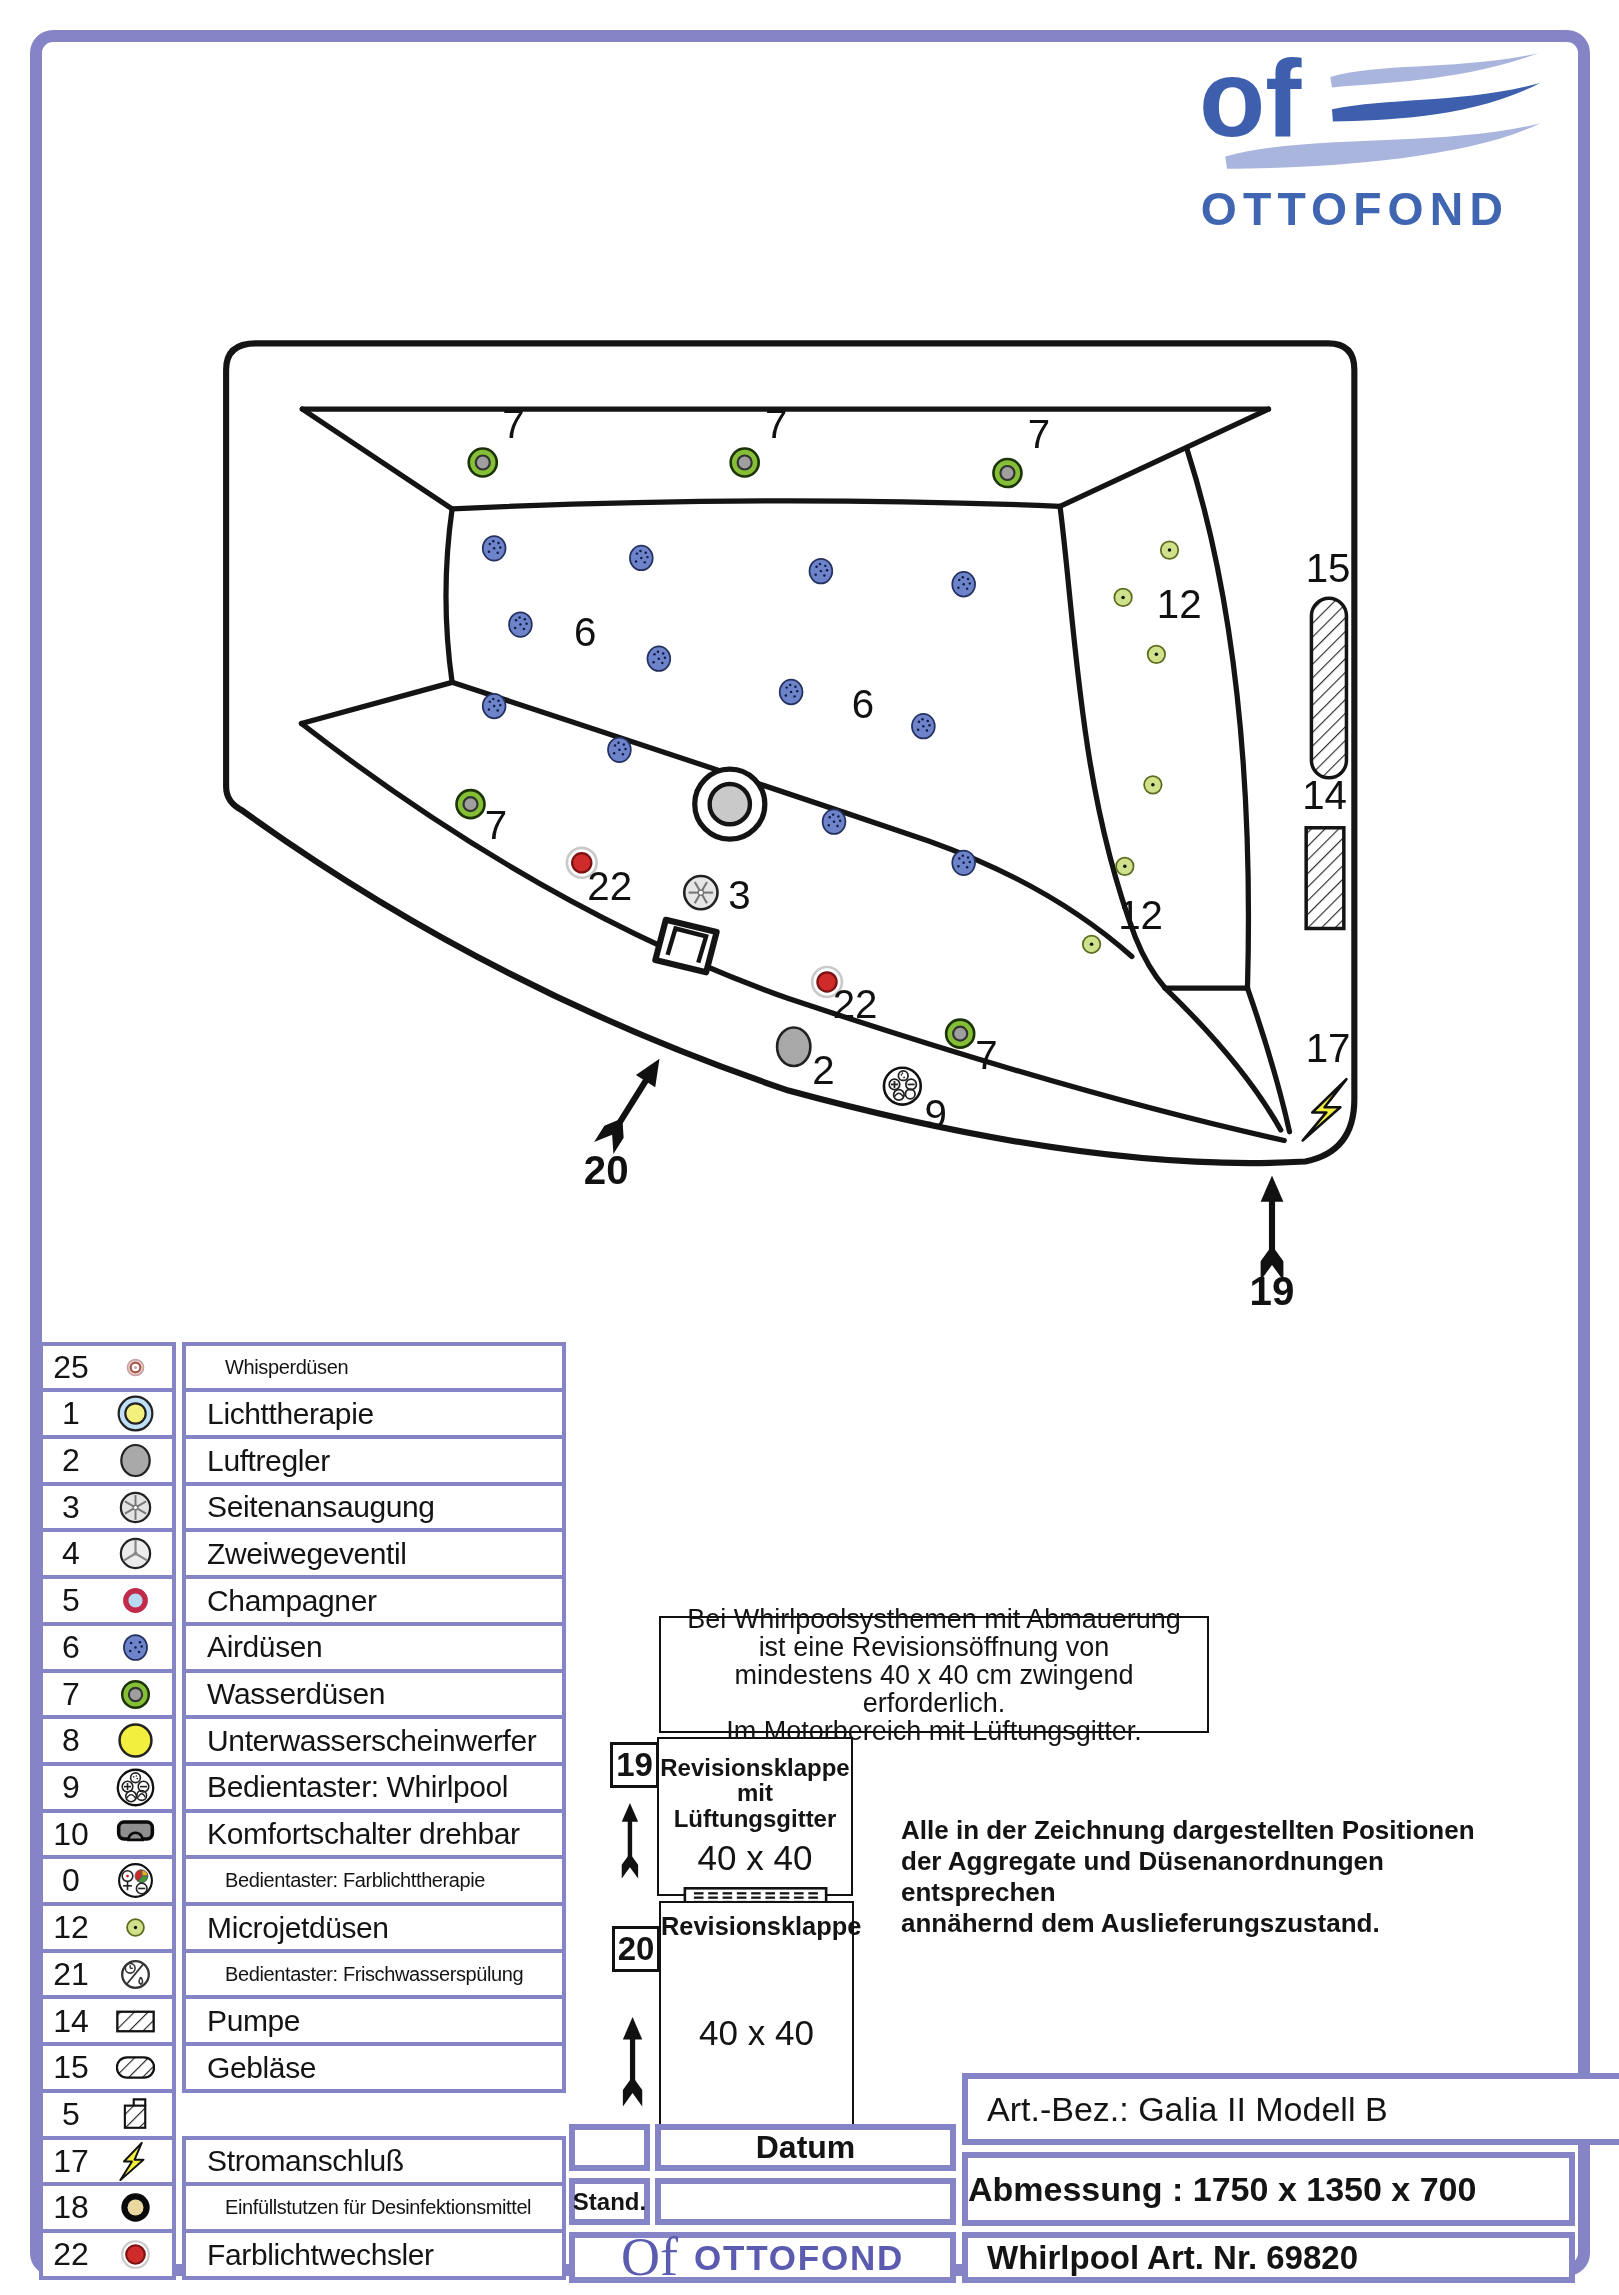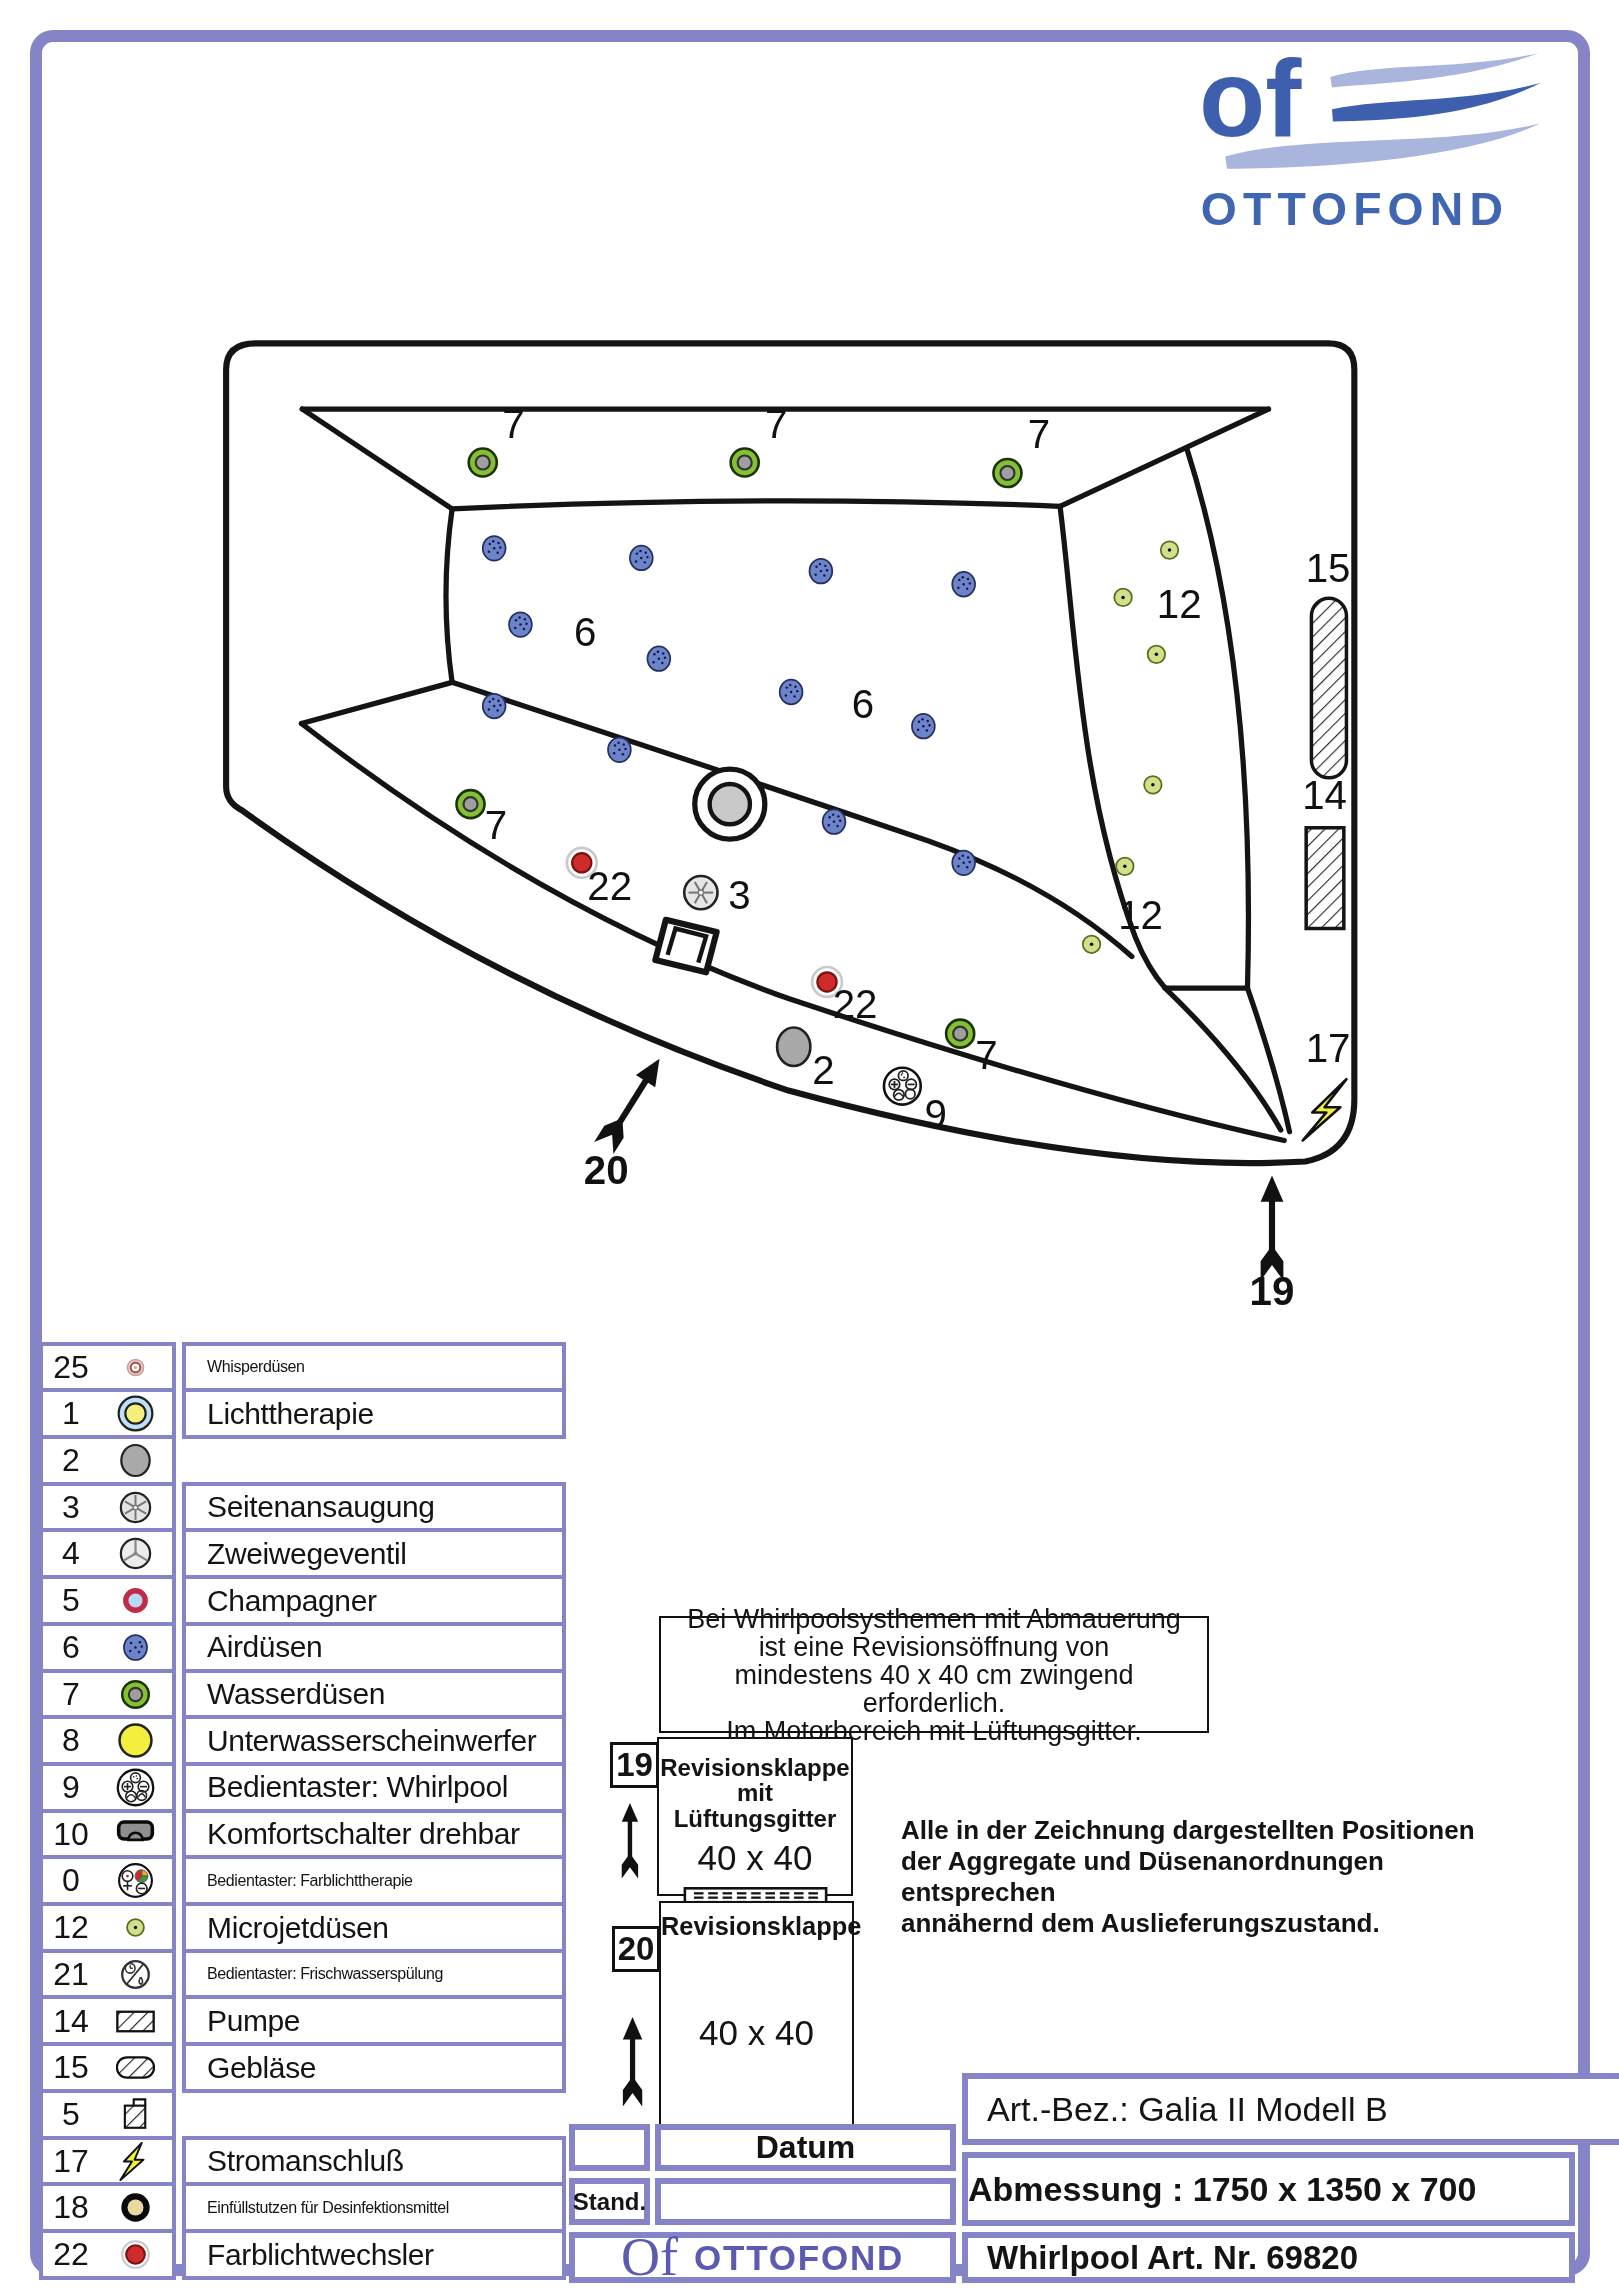--- a/index.html
+++ b/index.html
@@ -22,21 +22,21 @@
   #draw-layer{left:0;top:0;width:1619px;height:2295px;z-index:2;pointer-events:none;}
   
   #legend{left:39px;top:1346px;width:527px;height:934px;display:flex;flex-direction:column;z-index:3;}
   .lrow{flex:1;display:flex;gap:6.1px;}
   .lrow .cell{background:#fff;border:4.4px solid var(--purple);margin-top:-4.4px;display:flex;align-items:center;}
   .lrow .c-key{width:137px;flex:none;}
   .lrow .c-label{flex:1;padding-left:21px;}
   .lnum{width:56px;text-align:center;font-size:32px;}
   .licon{flex:1;display:flex;justify-content:center;align-items:center;}
   .ltext{font-size:30px;letter-spacing:-0.4px;white-space:nowrap;}
-  .ltext.small{font-size:16px;}
+  .ltext.small{font-size:20px;margin-left:18px;}
   
   #note-box{left:659px;top:1616px;width:550px;height:117px;border:2.6px solid #111;background:#fff;
     display:flex;flex-direction:column;justify-content:center;text-align:center;font-size:27px;line-height:28px;z-index:3;}
   .rev-square{border:3.5px solid #111;background:#fff;font-weight:bold;font-size:33px;display:flex;align-items:center;justify-content:center;z-index:4;}
   #rev19-square{left:610px;top:1742px;width:49px;height:46px;}
   #rev20-square{left:612px;top:1926px;width:48px;height:46px;}
   #rev19-box{left:657px;top:1737px;width:196px;height:159px;border:2.6px solid #111;background:#fff;text-align:center;z-index:3;}
   #rev19-box .t1{font-weight:bold;font-size:24px;line-height:25.4px;margin-top:16px;}
   #rev19-box .sz{font-size:35px;margin-top:7px;}
   #rev19-box .vent{margin:8.8px auto 0 auto;display:block;}
@@ -400,20 +400,23 @@
       </div>
     </div>
     <div class="lrow">
       <div class="cell c-key">
         <div class="lnum">2</div>
         <div class="licon">
           <svg width="39" height="39" viewBox="0 0 44 44">
             <ellipse cx="22" cy="22" rx="16" ry="17.5" fill="#a9a9a9" stroke="#222" stroke-width="2.5"></ellipse>
           </svg>
         </div>
+      </div>
+      <div class="cell c-label">
+        <span class="ltext">Luftregler</span>
       </div>
     </div>
     <div class="lrow">
       <div class="cell c-key">
         <div class="lnum">3</div>
         <div class="licon">
           <svg width="39" height="39" viewBox="0 0 44 44">
             <circle cx="22" cy="22" r="16.5" fill="#e3e3e3" stroke="#222" stroke-width="2.5"></circle>
             <g stroke="#777" stroke-width="2.2">
               <line x1="22" y1="8" x2="22" y2="36"></line>

